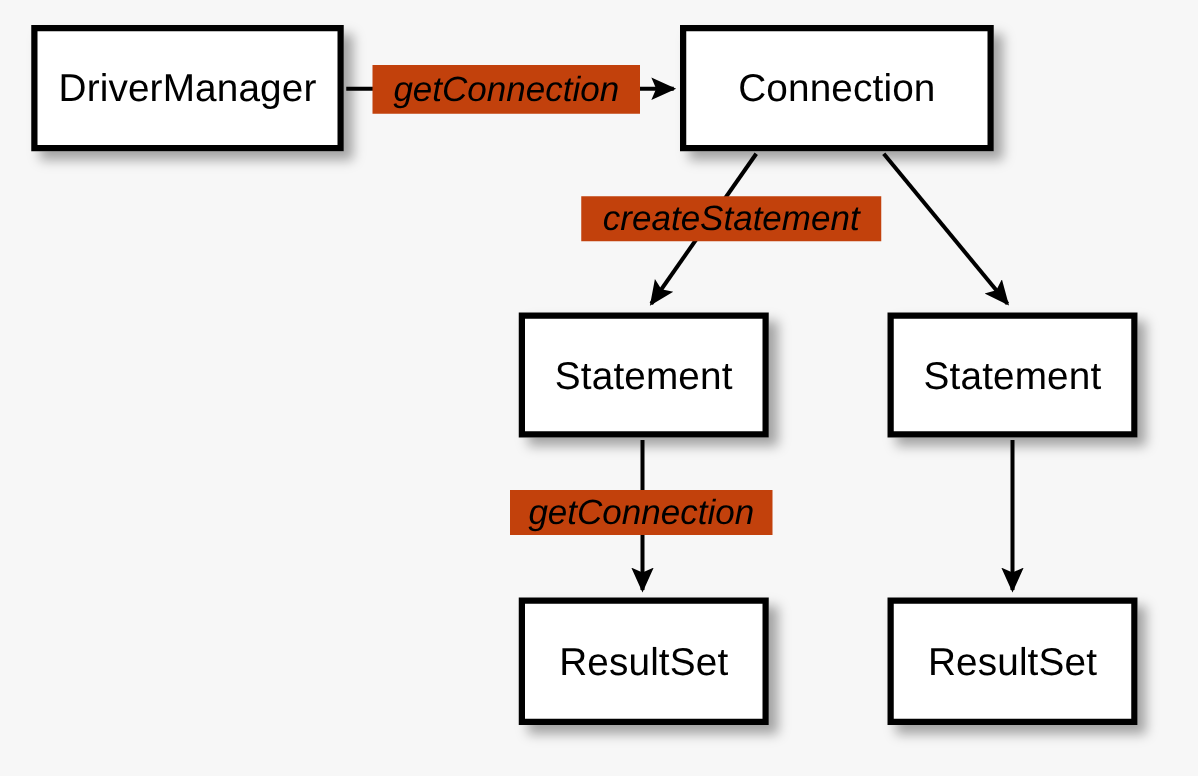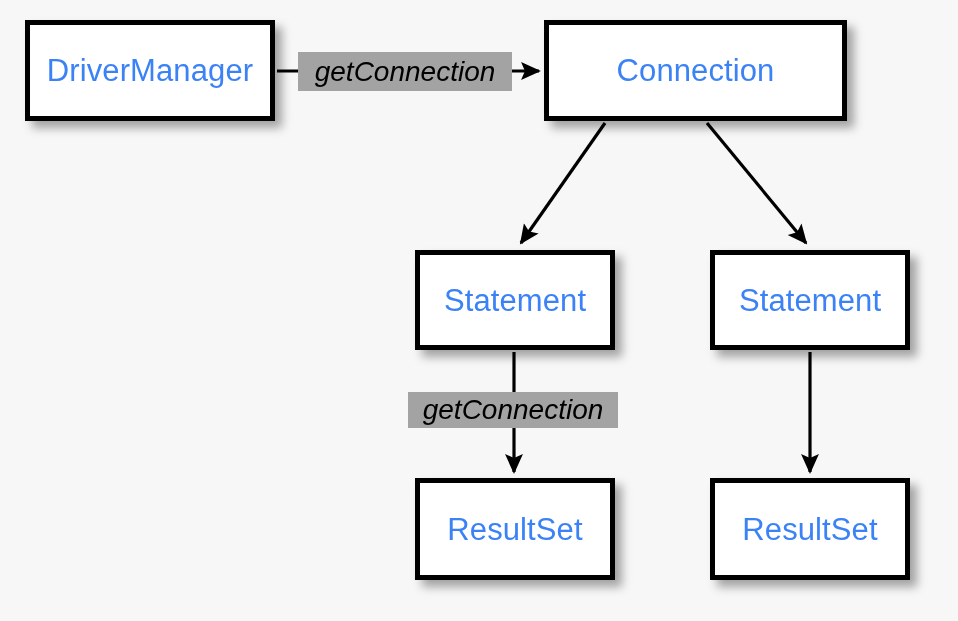--- a/index.html
+++ b/index.html
@@ -35,29 +35,29 @@
     display: flex;
     align-items: center;
     justify-content: center;
     z-index: 3;
     box-shadow: 7px 7px 9px rgba(0,0,0,0.34);
   }
   .node-label {
     font-family: "Liberation Sans", "DejaVu Sans", sans-serif;
     font-size: 31px;
     font-weight: 400;
-    color: #3b82f6;
+    color: #000000;
     letter-spacing: 0.1px;
     line-height: 1;
     white-space: nowrap;
   }
   .edge-label {
     position: absolute;
     box-sizing: border-box;
-    background: #a3a3a3;
+    background: #c2410c;
     z-index: 2;
     display: flex;
     align-items: center;
     justify-content: center;
     padding: 0 9px;
     text-align: center;
   }
   .edge-label span {
     font-family: "Liberation Sans", "DejaVu Sans", sans-serif;
     font-size: 28px;
@@ -88,30 +88,33 @@
 
     <line x1="514" y1="352" x2="514" y2="472" stroke="#000000" stroke-width="3.2" marker-end="url(#arrowhead)"></line>
 
     <line x1="810" y1="352" x2="810" y2="472" stroke="#000000" stroke-width="3.2" marker-end="url(#arrowhead)"></line>
   </svg>
 
   <div class="edge-label" style="left:298px; top:52px; width:214px; height:39px;">
     <span>getConnection</span>
   </div>
 
+  <div class="edge-label" style="left:465px; top:157px; width:240px; height:36px;">
+    <span>createStatement</span>
+  </div>
 
   <div class="edge-label" style="left:408px; top:392px; width:210px; height:36px;">
     <span>getConnection</span>
   </div>
 
   <div class="node" style="left:25px; top:20px; width:250px; height:101px;">
     <span class="node-label">DriverManager</span>
   </div>
 
-  <div class="node" style="left:544px; top:20px; width:303px; height:101px;">
+  <div class="node" style="left:544px; top:20px; width:251px; height:101px;">
     <span class="node-label">Connection</span>
   </div>
 
   <div class="node" style="left:415px; top:250px; width:200px; height:100px;">
     <span class="node-label">Statement</span>
   </div>
 
   <div class="node" style="left:710px; top:250px; width:200px; height:100px;">
     <span class="node-label">Statement</span>
   </div>

